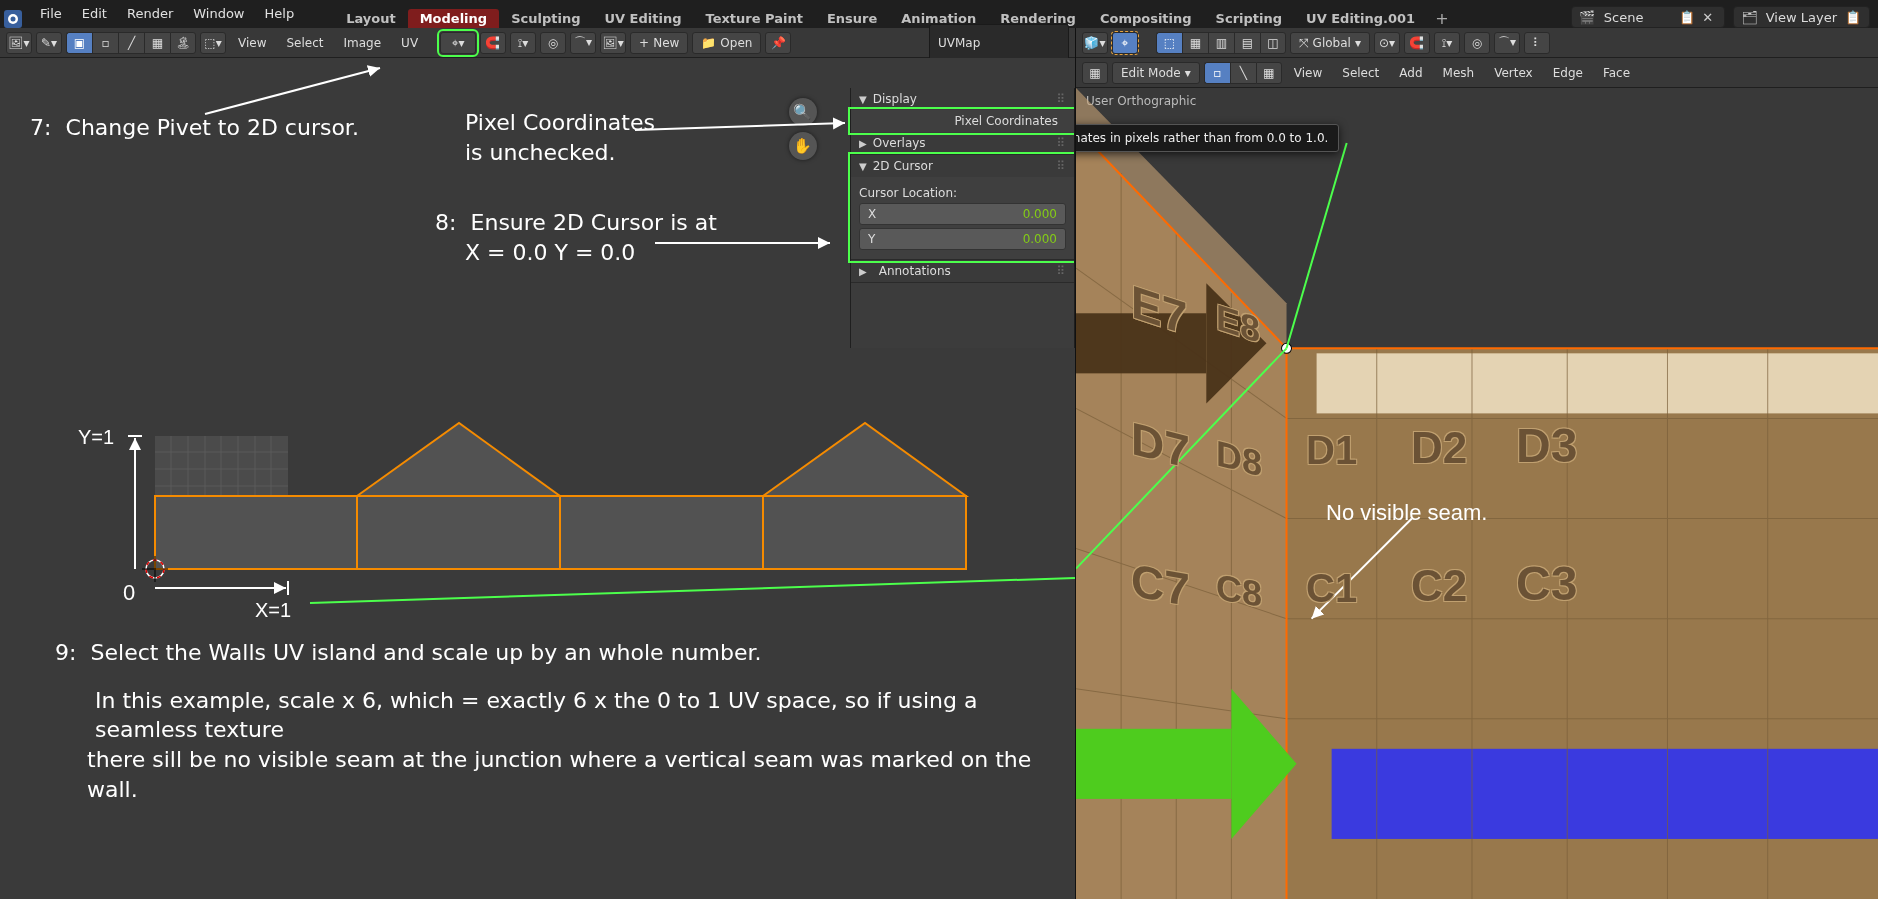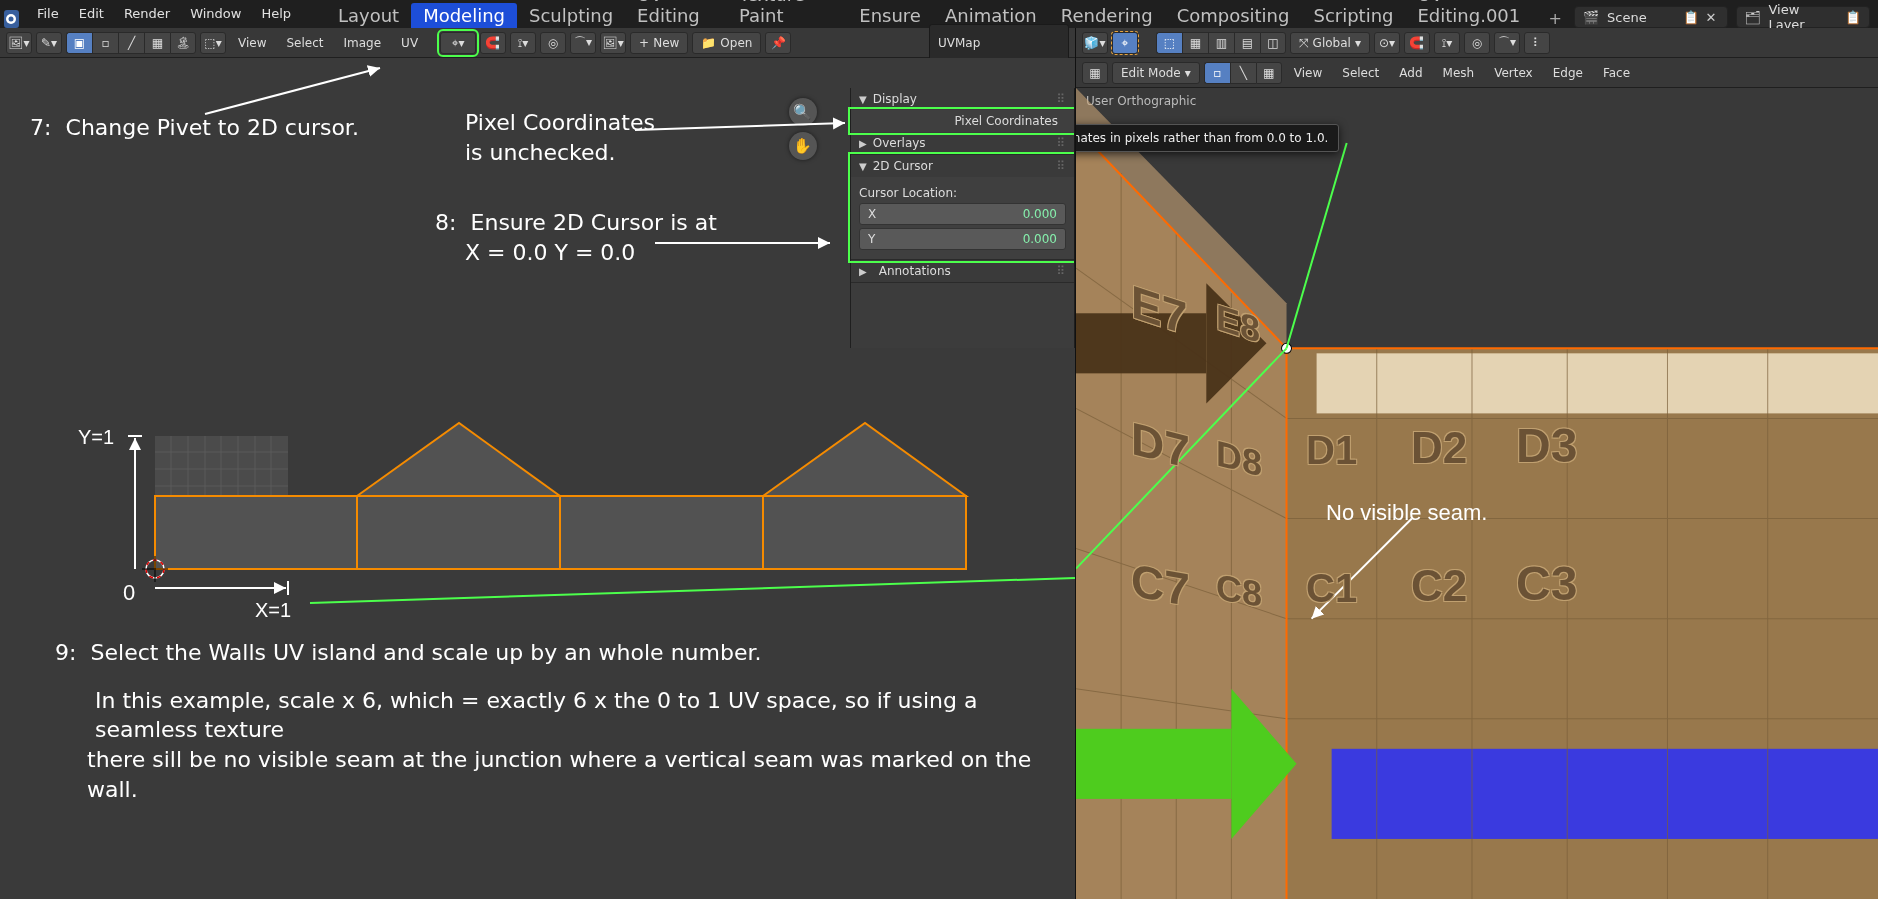--- a/index.html
+++ b/index.html
@@ -48,25 +48,26 @@
   }
   .topbar .menu-item {
     padding: 0 10px;
     color: #e0e0e0;
     line-height: 28px;
     cursor: default;
   }
   .topbar .workspace {
     padding: 2px 12px;
     color: #c0c0c0;
-    font-size: 18px;
+    font-size: 13px;
     border-radius: 3px 3px 0 0;
+    font-weight: bold;
   }
   .topbar .workspace.active {
-    background: #1d4ed8;
+    background: #7f1d1d;
     color: #fff;
   }
   .topbar .ws-add {
     padding: 0 8px;
     font-size: 16px;
     color: #aaa;
   }
   .topbar .spacer { flex: 1; }
   .topbar .header-field {
     display: flex;
@@ -239,21 +240,21 @@
     display:flex;
     height: 22px;
     background: #595959;
     border: 1px solid #333;
     border-radius: 3px;
     align-items: center;
     padding: 0 8px;
     margin: 3px 0;
   }
   .num-field .label { color:#ddd; }
-  .num-field .val { margin-left:auto; color:#86efac; }
+  .num-field .val { margin-left:auto; color:#84cc16; }
   .pixel-coords-row {
     display:flex;
     align-items:center;
     justify-content:flex-end;
     gap:8px;
     padding: 4px 8px;
     background:#3f3f3f;
   }
 
   

